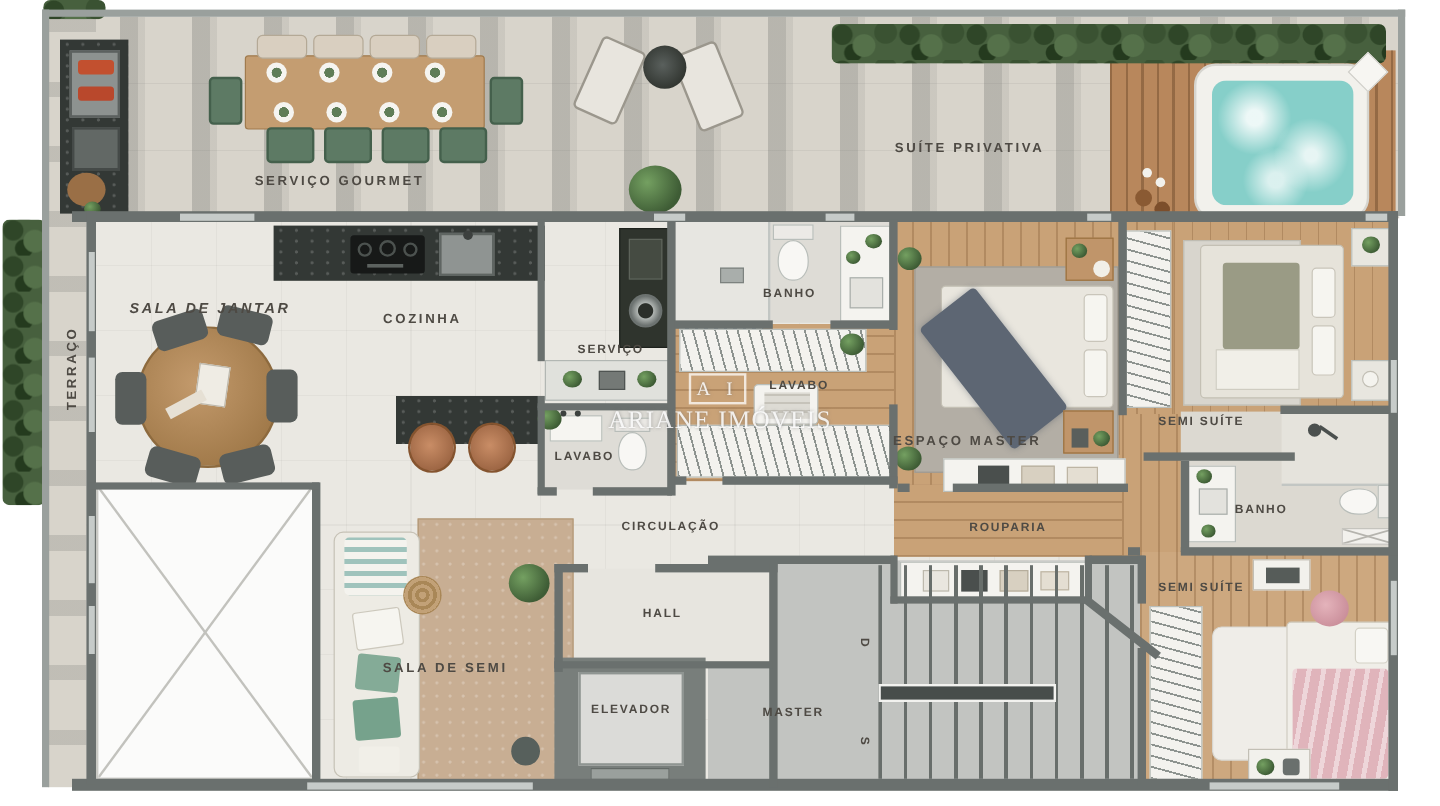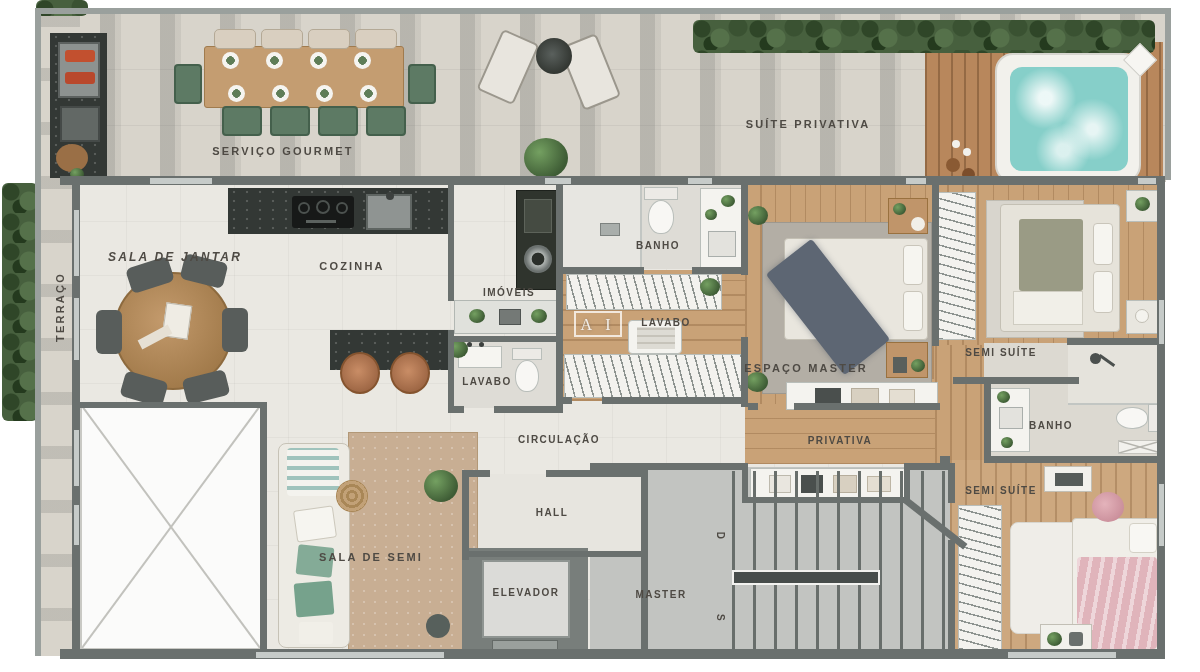--- a/index.html
+++ b/index.html
@@ -362,32 +362,33 @@
   <div class="win" style="left:1159px;top:300px;width:5px;height:44px;"></div>
   <div class="win" style="left:1159px;top:484px;width:5px;height:62px;"></div>
   <div class="win" style="left:256px;top:652px;width:188px;height:6px;"></div>
   <div class="win" style="left:1008px;top:652px;width:108px;height:6px;"></div>
 
   <span class="lbl" style="left:283px;top:151px;">SERVIÇO GOURMET</span>
   <span class="lbl" style="left:808px;top:124px;">SUÍTE PRIVATIVA</span>
   <span class="lbl rot" style="left:60px;top:307px;">TERRAÇO</span>
   <span class="lbl" style="left:175px;top:257px;font-size:12px;font-style:italic;">SALA DE JANTAR</span>
   <span class="lbl" style="left:352px;top:266px;">COZINHA</span>
-  <span class="lbl small" style="left:509px;top:292px;">IMÓVEIS</span>
+  <span class="lbl small" style="left:509px;top:292px;">SERVIÇO</span>
   <span class="lbl small" style="left:658px;top:245px;">BANHO</span>
   <span class="lbl small" style="left:666px;top:322px;">LAVABO</span>
   <span class="lbl" style="left:806px;top:368px;">ESPAÇO MASTER</span>
   <span class="lbl small" style="left:1001px;top:352px;">SEMI SUÍTE</span>
   <span class="lbl small" style="left:487px;top:381px;">LAVABO</span>
   <span class="lbl small" style="left:559px;top:439px;">CIRCULAÇÃO</span>
-  <span class="lbl small" style="left:840px;top:440px;">PRIVATIVA</span>
+  <span class="lbl small" style="left:840px;top:440px;">ROUPARIA</span>
   <span class="lbl small" style="left:1051px;top:425px;">BANHO</span>
   <span class="lbl small" style="left:552px;top:512px;">HALL</span>
   <span class="lbl" style="left:371px;top:557px;">SALA DE SEMI</span>
   <span class="lbl small" style="left:526px;top:592px;">ELEVADOR</span>
   <span class="lbl small" style="left:661px;top:594px;">MASTER</span>
   <span class="lbl small" style="left:1001px;top:490px;">SEMI SUÍTE</span>
   <span class="lbl small" style="left:720px;top:536px;transform:translate(-50%,-50%) rotate(90deg);">D</span>
   <span class="lbl small" style="left:720px;top:618px;transform:translate(-50%,-50%) rotate(90deg);">S</span>
 
   <div class="wm" style="left:574px;top:311px;width:48px;height:26px;line-height:24px;border:2px solid rgba(255,255,255,.75);font-size:16px;letter-spacing:5px;text-shadow:0 0 3px rgba(110,110,110,.6);">A I</div>
+  <div class="wm" style="left:500px;top:338px;width:200px;font-size:21px;letter-spacing:1px;text-shadow:0 0 3px rgba(110,110,110,.6);">ARIANE IMÓVEIS</div>
 
 </div>
 
 </body></html>

